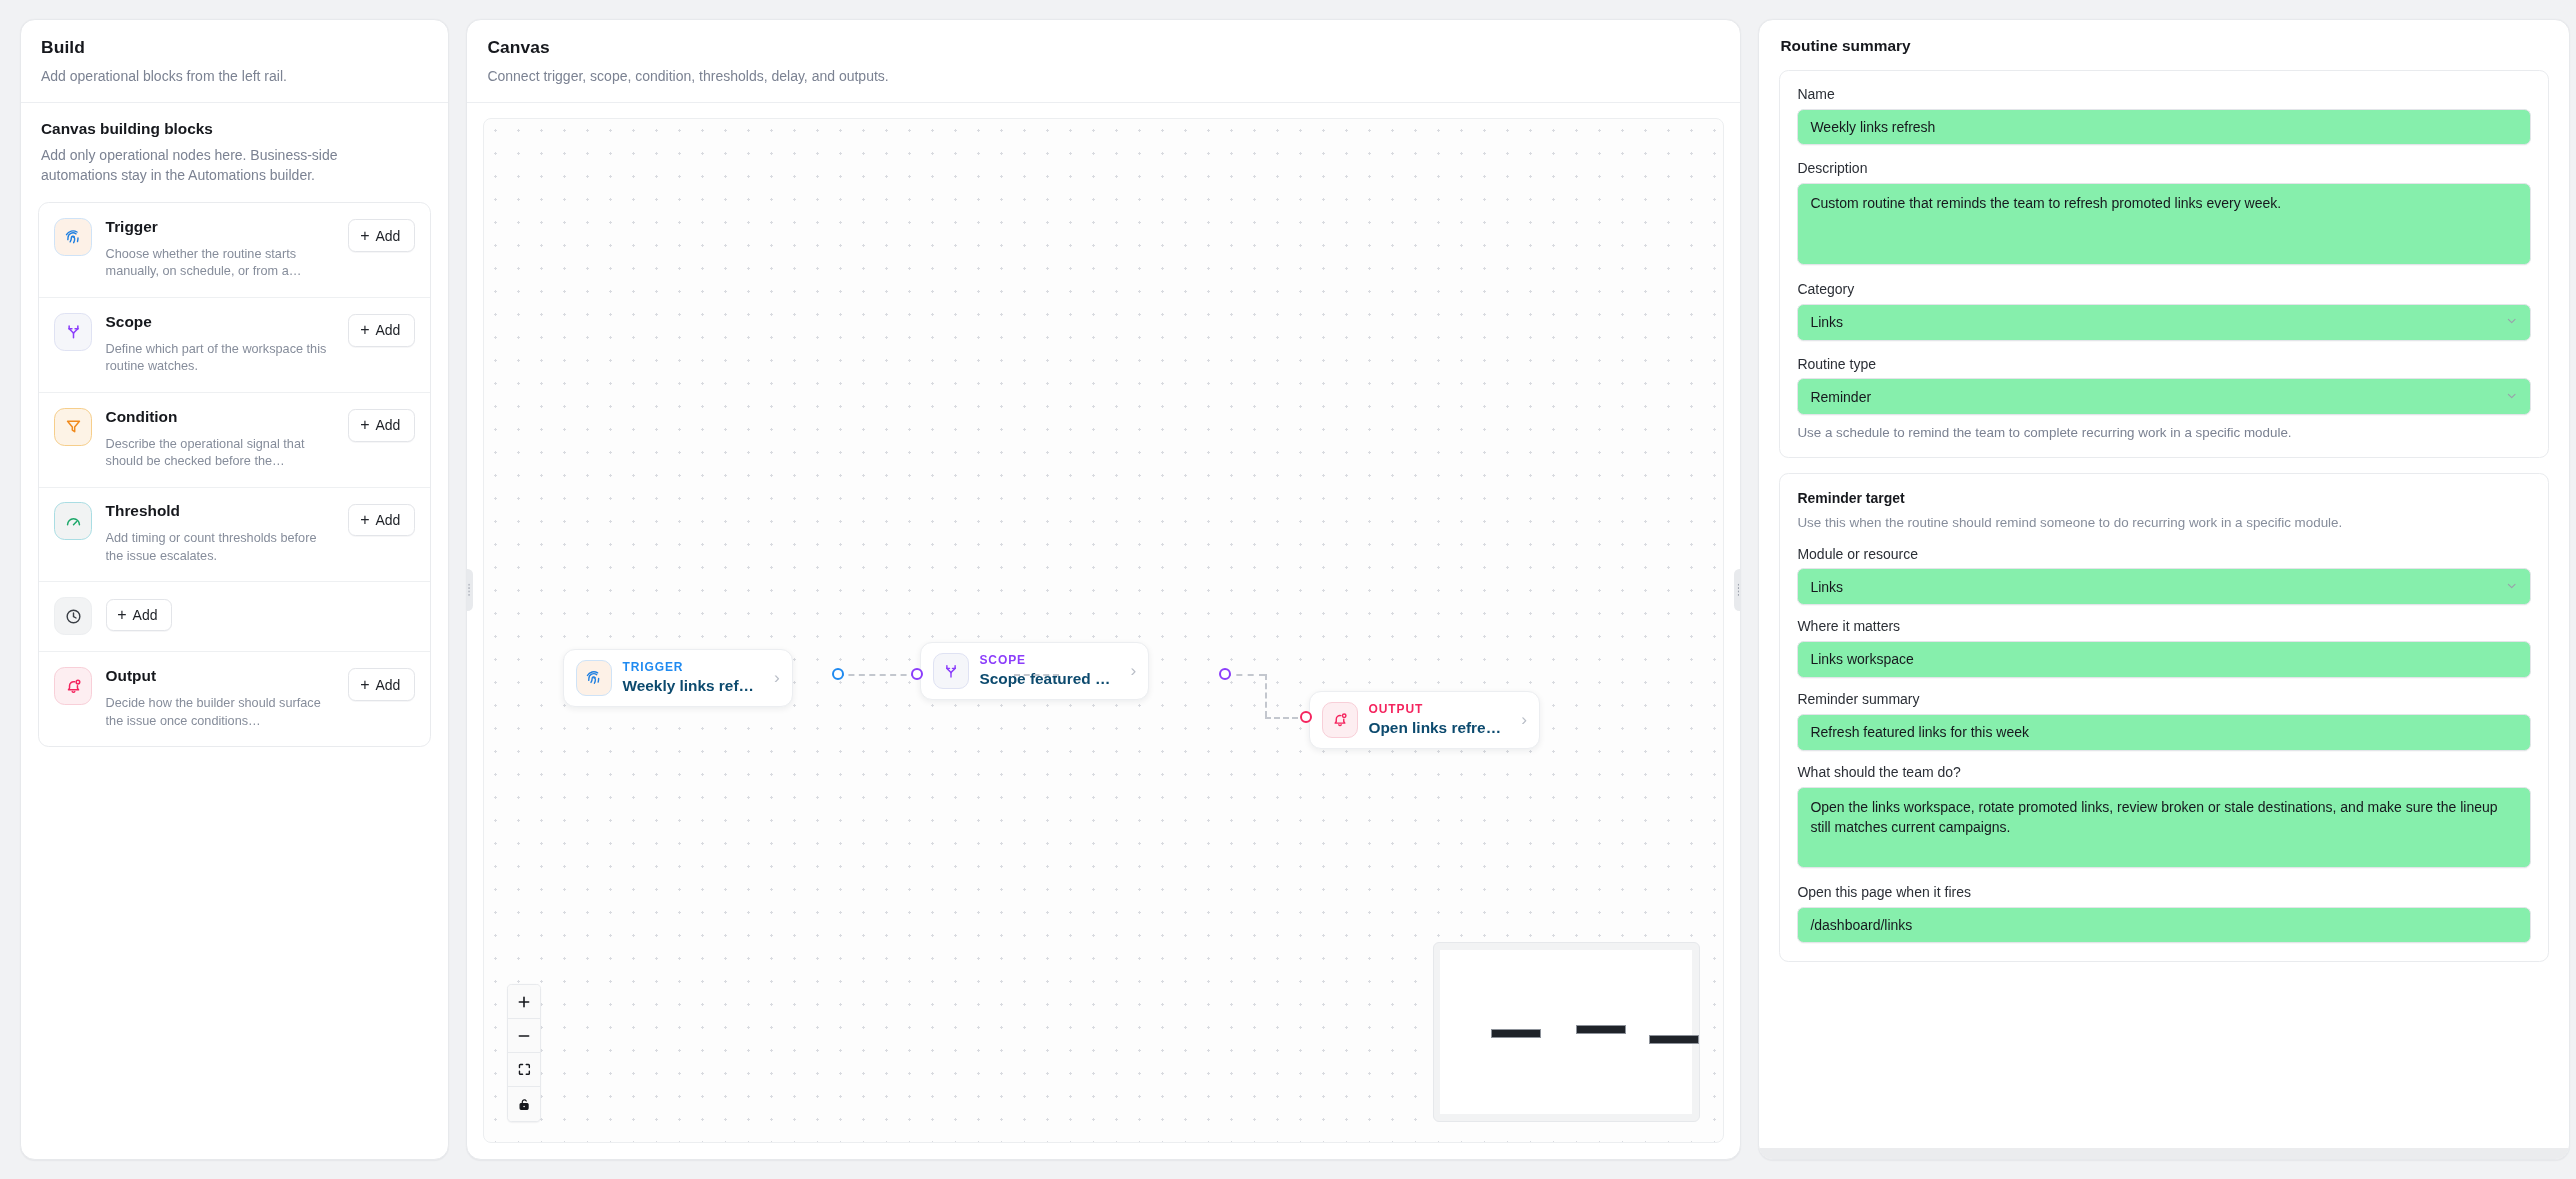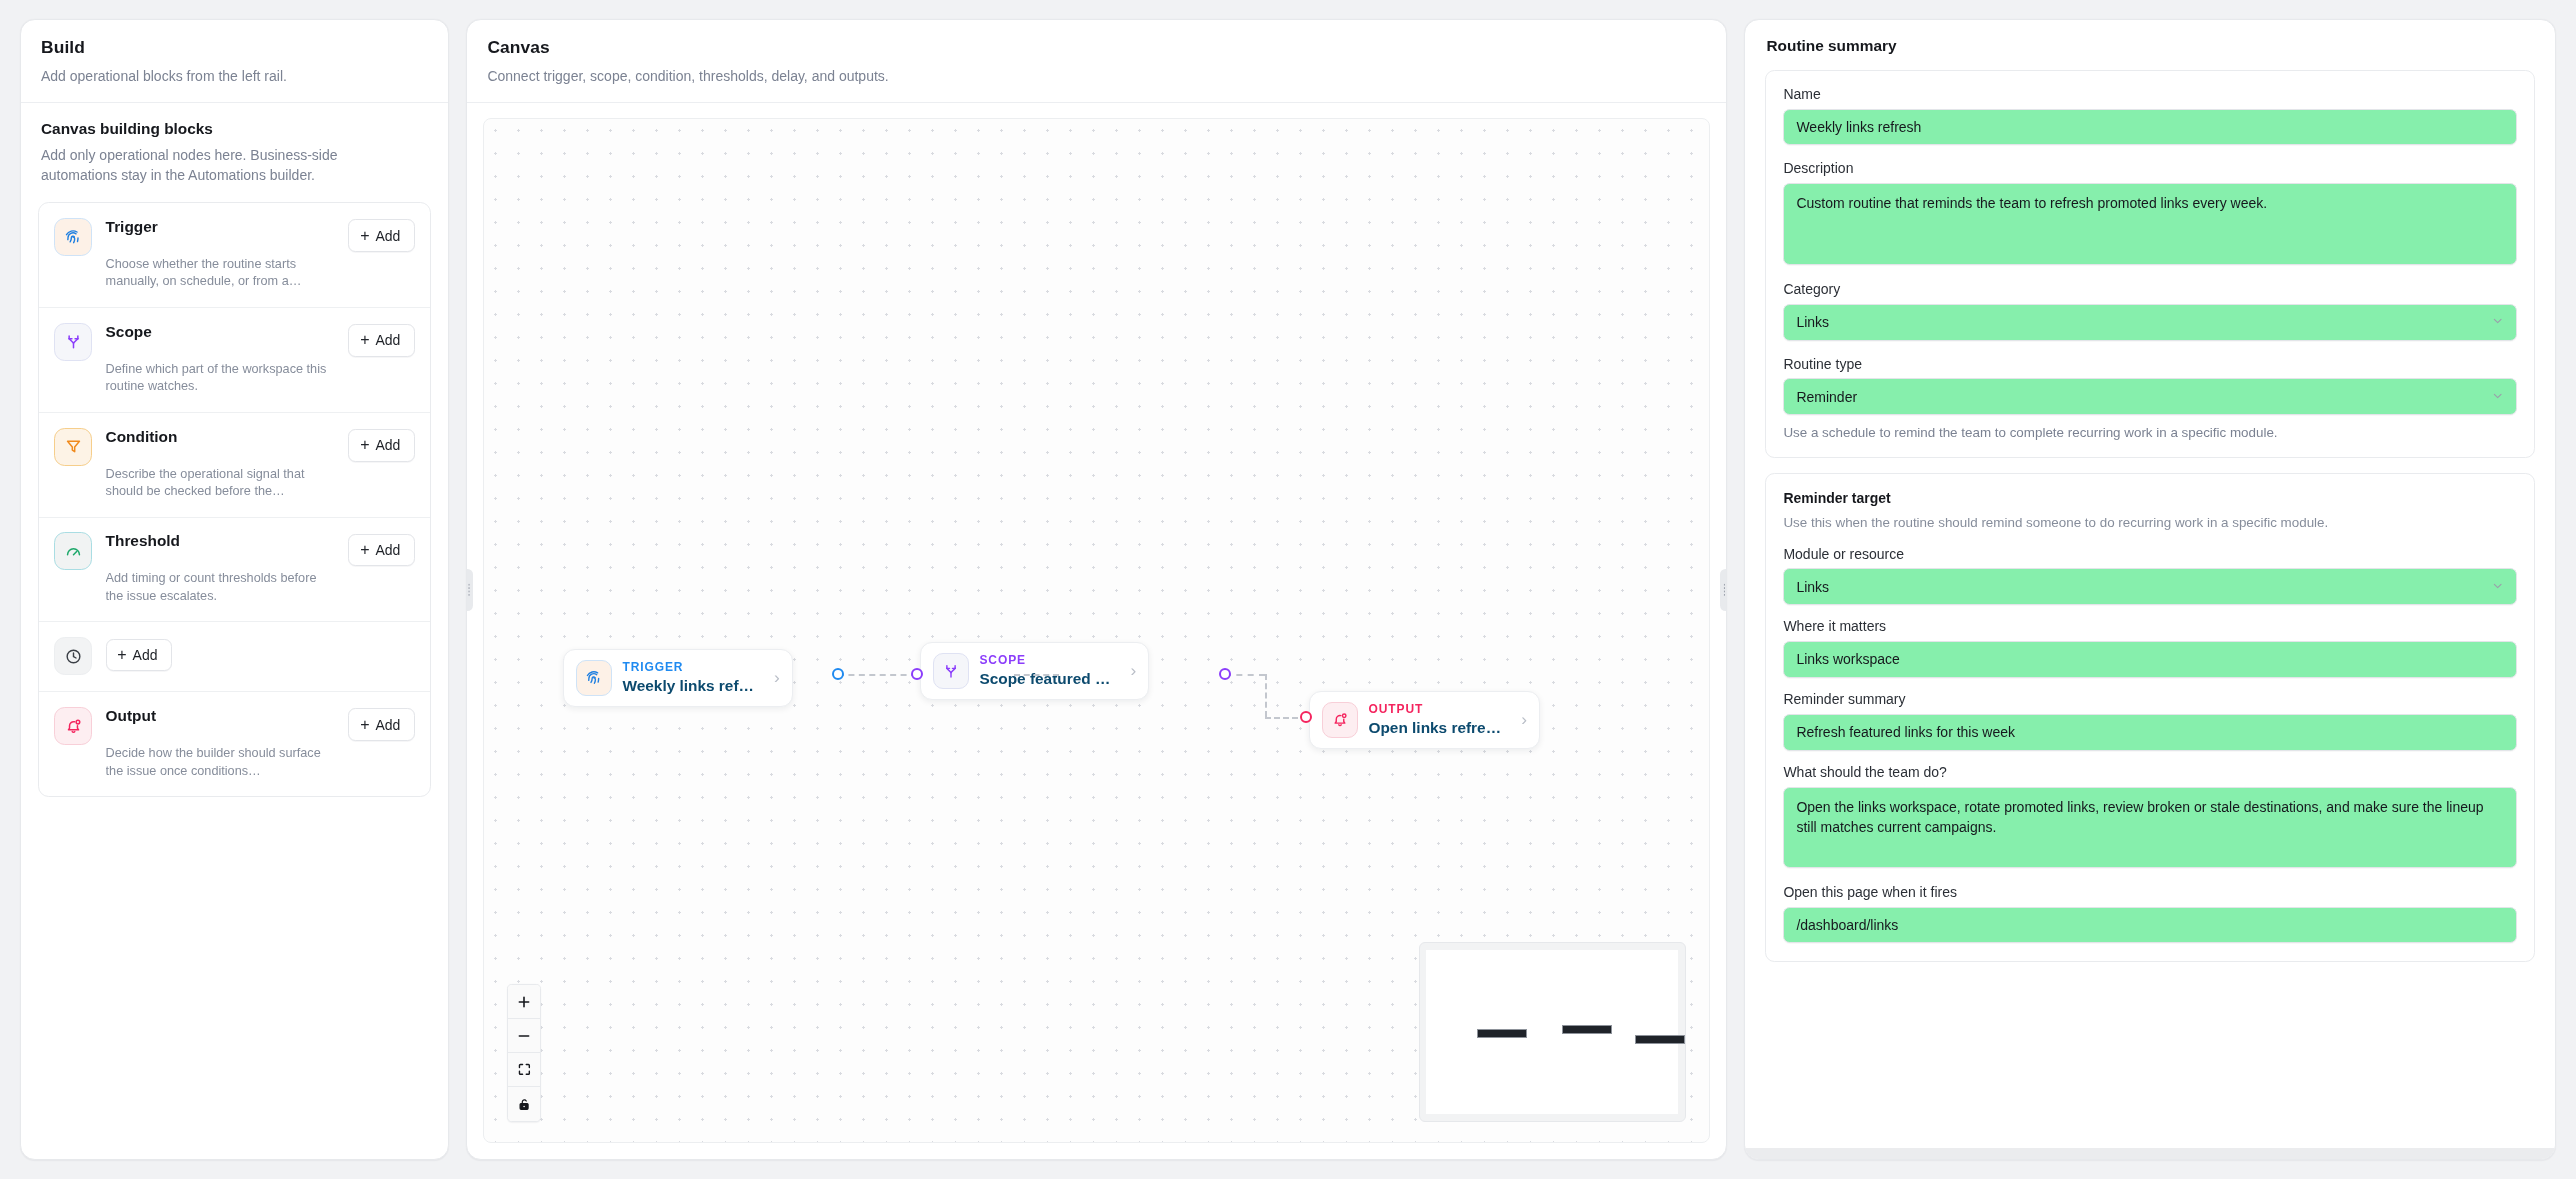--- a/index.html
+++ b/index.html
@@ -5,21 +5,21 @@
   * { box-sizing: border-box; margin: 0; padding: 0; }
   html, body {
     width: 2576px; height: 1180px;
     background: #f1f2f4;
     font-family: "Liberation Sans", sans-serif;
     overflow: hidden;
     -webkit-font-smoothing: antialiased;
   }
   .app {
     position: absolute; inset: 0;
-    padding: 19px 20px 19px 20px;
+    padding: 19px 6px 19px 20px;
     display: flex; gap: 17.4px; border-radius: 16px;
   }
 
   
   .panel {
     background: #ffffff;
     border: 0.7px solid #e7e9ec;
     border-radius: 14.8px;
     box-shadow: 0 0.7px 1.3px rgba(16,24,40,.05);
     display: flex; flex-direction: column;
@@ -57,21 +57,21 @@
   .ico-trigger   { background: #fdf1e7; border: 0.7px solid #cfe3f7; }
   .ico-scope     { background: #f5f6fa; border: 0.7px solid #dfe2f3; }
   .ico-condition { background: #fdf3e6; border: 0.7px solid #f6ce8b; }
   .ico-threshold { background: #f1f3f3; border: 0.7px solid #a9dde3; }
   .ico-delay     { background: #f2f3f4; border: 0.7px solid #eceef0; }
   .ico-output    { background: #fdeef1; border: 0.7px solid #f8cfd8; }
 
   .block-text { flex: 1 1 auto; min-width: 0; padding-right: 4px; }
   .block-name { font-size: 15.4px; font-weight: 700; color: #16181d; }
   .block-desc {
-    margin-top: 20px; font-size: 12.7px; color: #868d9b; line-height: 1.38;
+    margin-top: 10px; font-size: 12.7px; color: #868d9b; line-height: 1.38;
     display: -webkit-box; -webkit-line-clamp: 2; -webkit-box-orient: vertical;
     overflow: hidden;
   }
   .add-btn {
     flex: 0 0 auto;
     display: inline-flex; align-items: center; gap: 6px;
     padding: 7.4px 13.4px 7.4px 10.7px;
     font-size: 14px; color: #1d2026; font-weight: 400;
     background: #fff;
     border: 0.7px solid #e3e5e9; border-radius: 7.4px;

